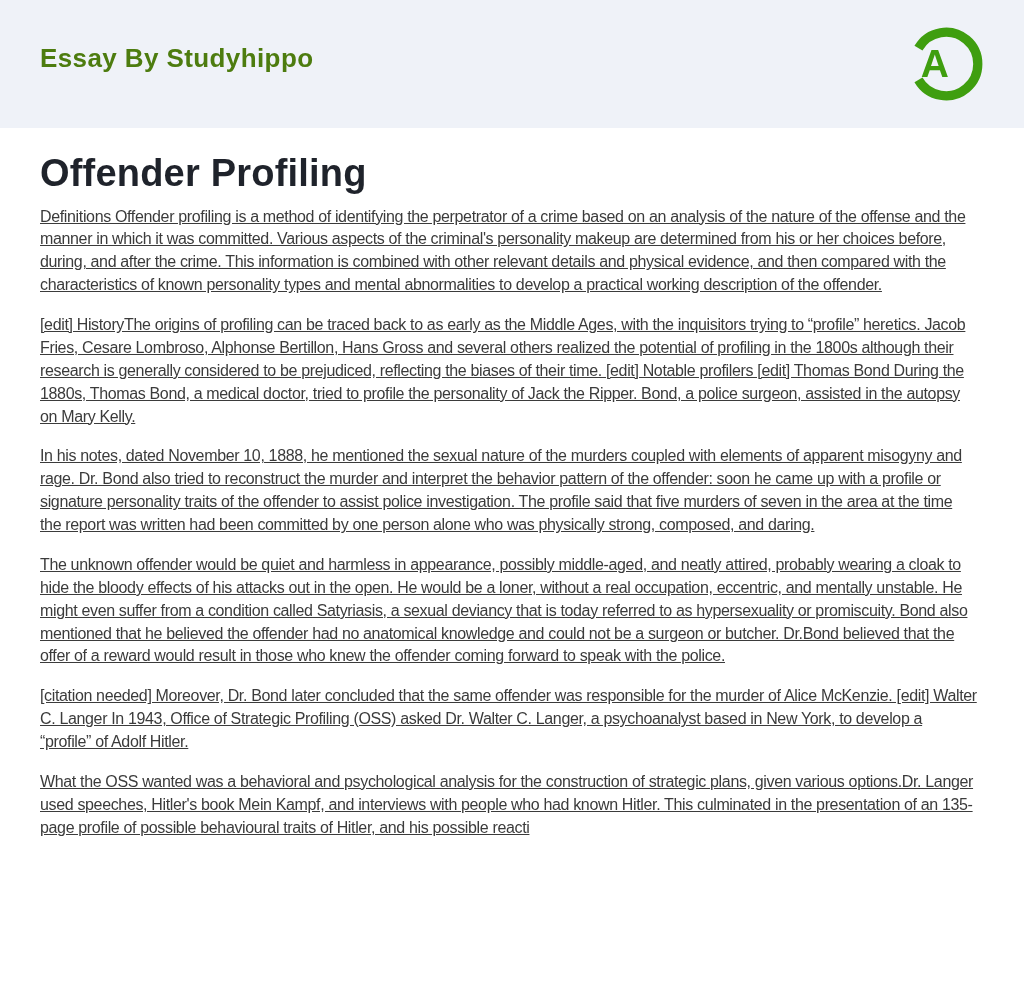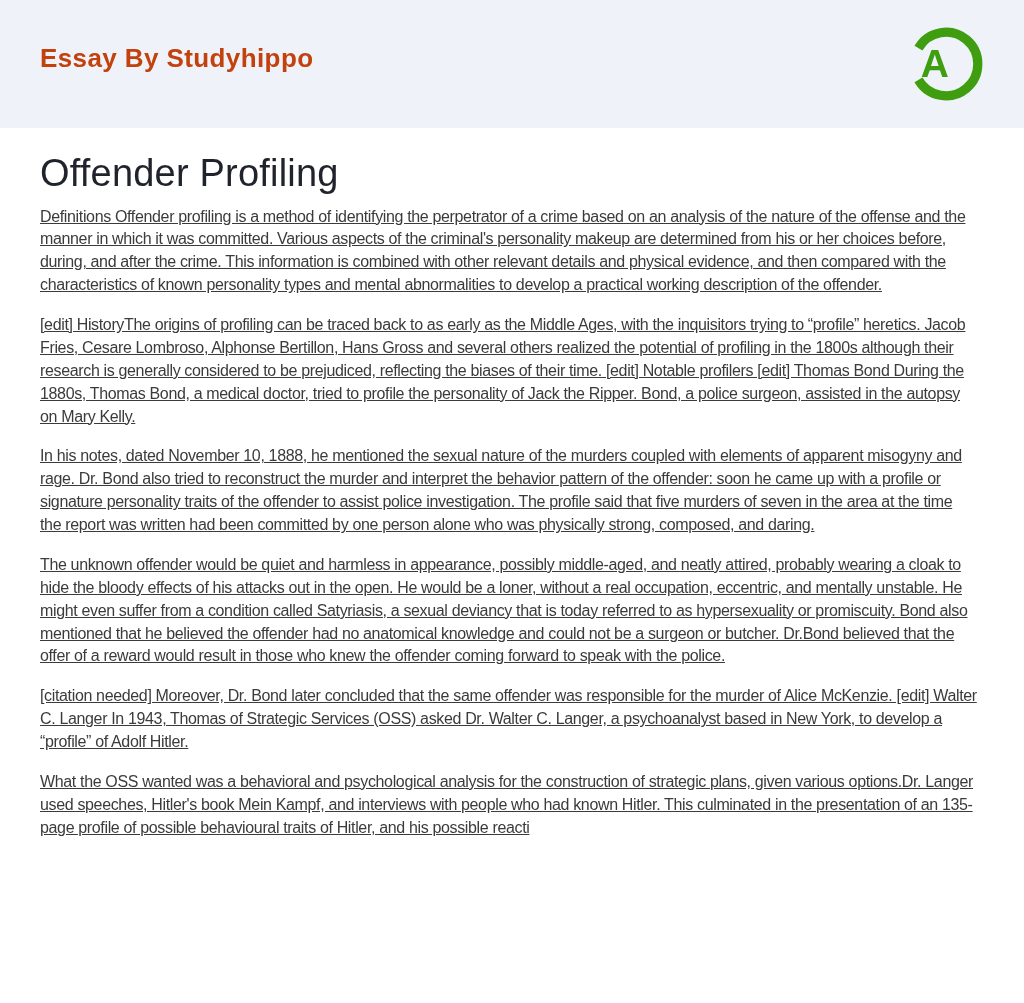--- a/index.html
+++ b/index.html
@@ -19,41 +19,41 @@
   .header {
     background: #eff2f8;
     height: 128px;
     display: flex;
     align-items: center;
     justify-content: space-between;
     padding: 0 38px 0 40px;
   }
   .header-text { display: flex; flex-direction: column; }
   .site-title {
-    color: #c2410c;
+    color: #4d7c0f;
     font-size: 26px;
     font-weight: 700;
     letter-spacing: 0.4px;
     margin: 0 0 11px 0;
   }
   .essay-url {
     color: #2d5c9f;
     font-size: 17px;
     font-weight: 400;
     text-decoration: none;
     letter-spacing: 0.1px;
   }
   .logo { width: 80px; height: 80px; flex: 0 0 auto; }
   .main {
     padding: 0 39px 0 40px;
   }
   .essay-title {
     font-size: 38px;
     line-height: 1.2;
-    font-weight: 400;
+    font-weight: 700;
     color: #1f232b;
     letter-spacing: 0.2px;
     margin: 23px 0 9px 0;
   }
   .essay-paragraph {
     font-size: 16px;
     line-height: 1.43;
     color: #3b3b3b;
     letter-spacing: -0.35px;
     margin: 0 8px 17px 0;
@@ -77,17 +77,17 @@
       </svg>
     </div>
   </div>
 
   <div class="main">
     <h1 class="essay-title">Offender Profiling</h1>
     <p class="essay-paragraph">Definitions Offender profiling is a method of identifying the perpetrator of a crime based on an analysis of the nature of the offense and the manner in which it was committed. Various aspects of the criminal's personality makeup are determined from his or her choices before, during, and after the crime. This information is combined with other relevant details and physical evidence, and then compared with the characteristics of known personality types and mental abnormalities to develop a practical working description of the offender.</p>
     <p class="essay-paragraph">[edit] HistoryThe origins of profiling can be traced back to as early as the Middle Ages, with the inquisitors trying to “profile” heretics. Jacob Fries, Cesare Lombroso, Alphonse Bertillon, Hans Gross and several others realized the potential of profiling in the 1800s although their research is generally considered to be prejudiced, reflecting the biases of their time. [edit] Notable profilers [edit] Thomas Bond During the 1880s, Thomas Bond, a medical doctor, tried to profile the personality of Jack the Ripper. Bond, a police surgeon, assisted in the autopsy on Mary Kelly.</p>
     <p class="essay-paragraph">In his notes, dated November 10, 1888, he mentioned the sexual nature of the murders coupled with elements of apparent misogyny and rage. Dr. Bond also tried to reconstruct the murder and interpret the behavior pattern of the offender: soon he came up with a profile or signature personality traits of the offender to assist police investigation. The profile said that five murders of seven in the area at the time the report was written had been committed by one person alone who was physically strong, composed, and daring.</p>
     <p class="essay-paragraph">The unknown offender would be quiet and harmless in appearance, possibly middle-aged, and neatly attired, probably wearing a cloak to hide the bloody effects of his attacks out in the open. He would be a loner, without a real occupation, eccentric, and mentally unstable. He might even suffer from a condition called Satyriasis, a sexual deviancy that is today referred to as hypersexuality or promiscuity. Bond also mentioned that he believed the offender had no anatomical knowledge and could not be a surgeon or butcher. Dr.Bond believed that the offer of a reward would result in those who knew the offender coming forward to speak with the police.</p>
-    <p class="essay-paragraph">[citation needed] Moreover, Dr. Bond later concluded that the same offender was responsible for the murder of Alice McKenzie. [edit] Walter C. Langer In 1943, Thomas of Strategic Services (OSS) asked Dr. Walter C. Langer, a psychoanalyst based in New York, to develop a “profile” of Adolf Hitler.</p>
+    <p class="essay-paragraph">[citation needed] Moreover, Dr. Bond later concluded that the same offender was responsible for the murder of Alice McKenzie. [edit] Walter C. Langer In 1943, Office of Strategic Profiling (OSS) asked Dr. Walter C. Langer, a psychoanalyst based in New York, to develop a “profile” of Adolf Hitler.</p>
     <p class="essay-paragraph">What the OSS wanted was a behavioral and psychological analysis for the construction of strategic plans, given various options.Dr. Langer used speeches, Hitler's book Mein Kampf, and interviews with people who had known Hitler. This culminated in the presentation of an 135-page profile of possible behavioural traits of Hitler, and his possible reacti</p>
   </div>
 
 </div>
 
 </body></html>

